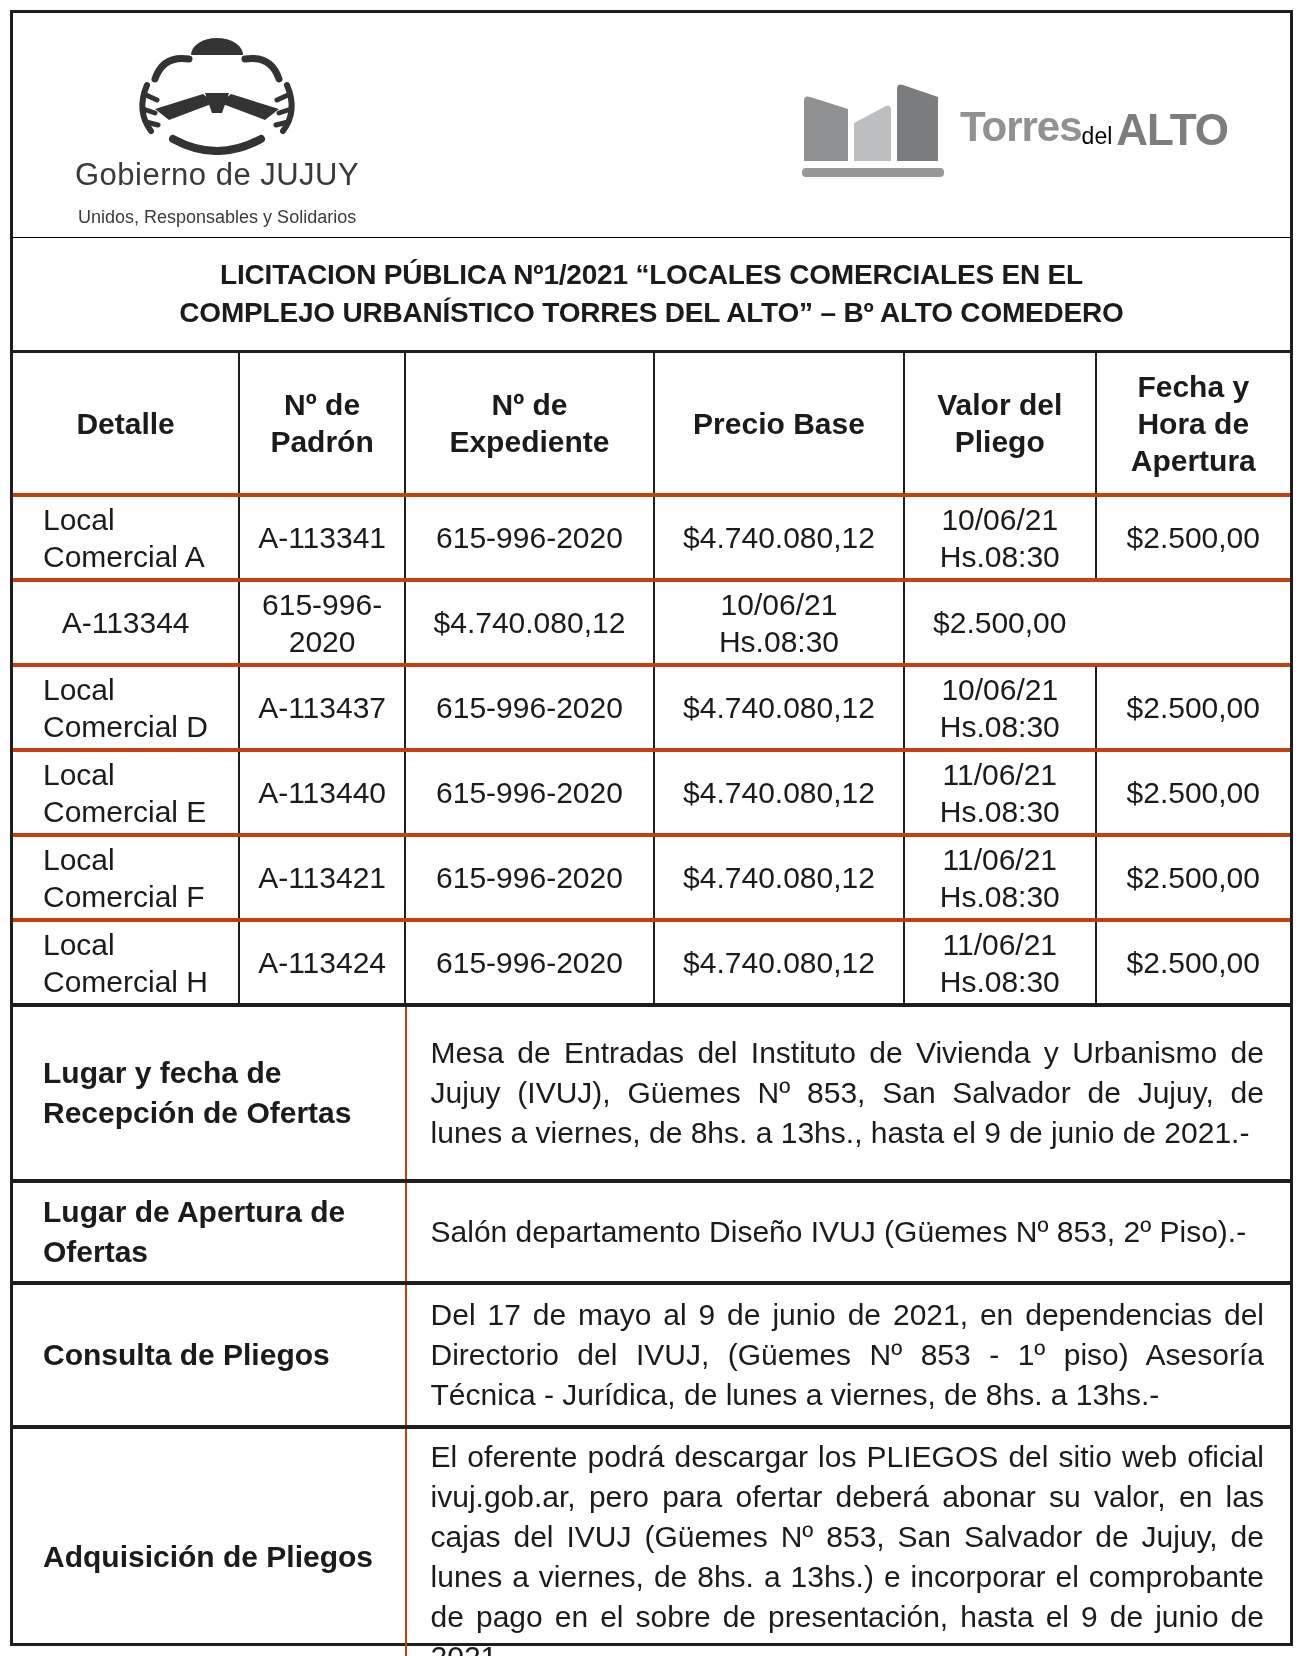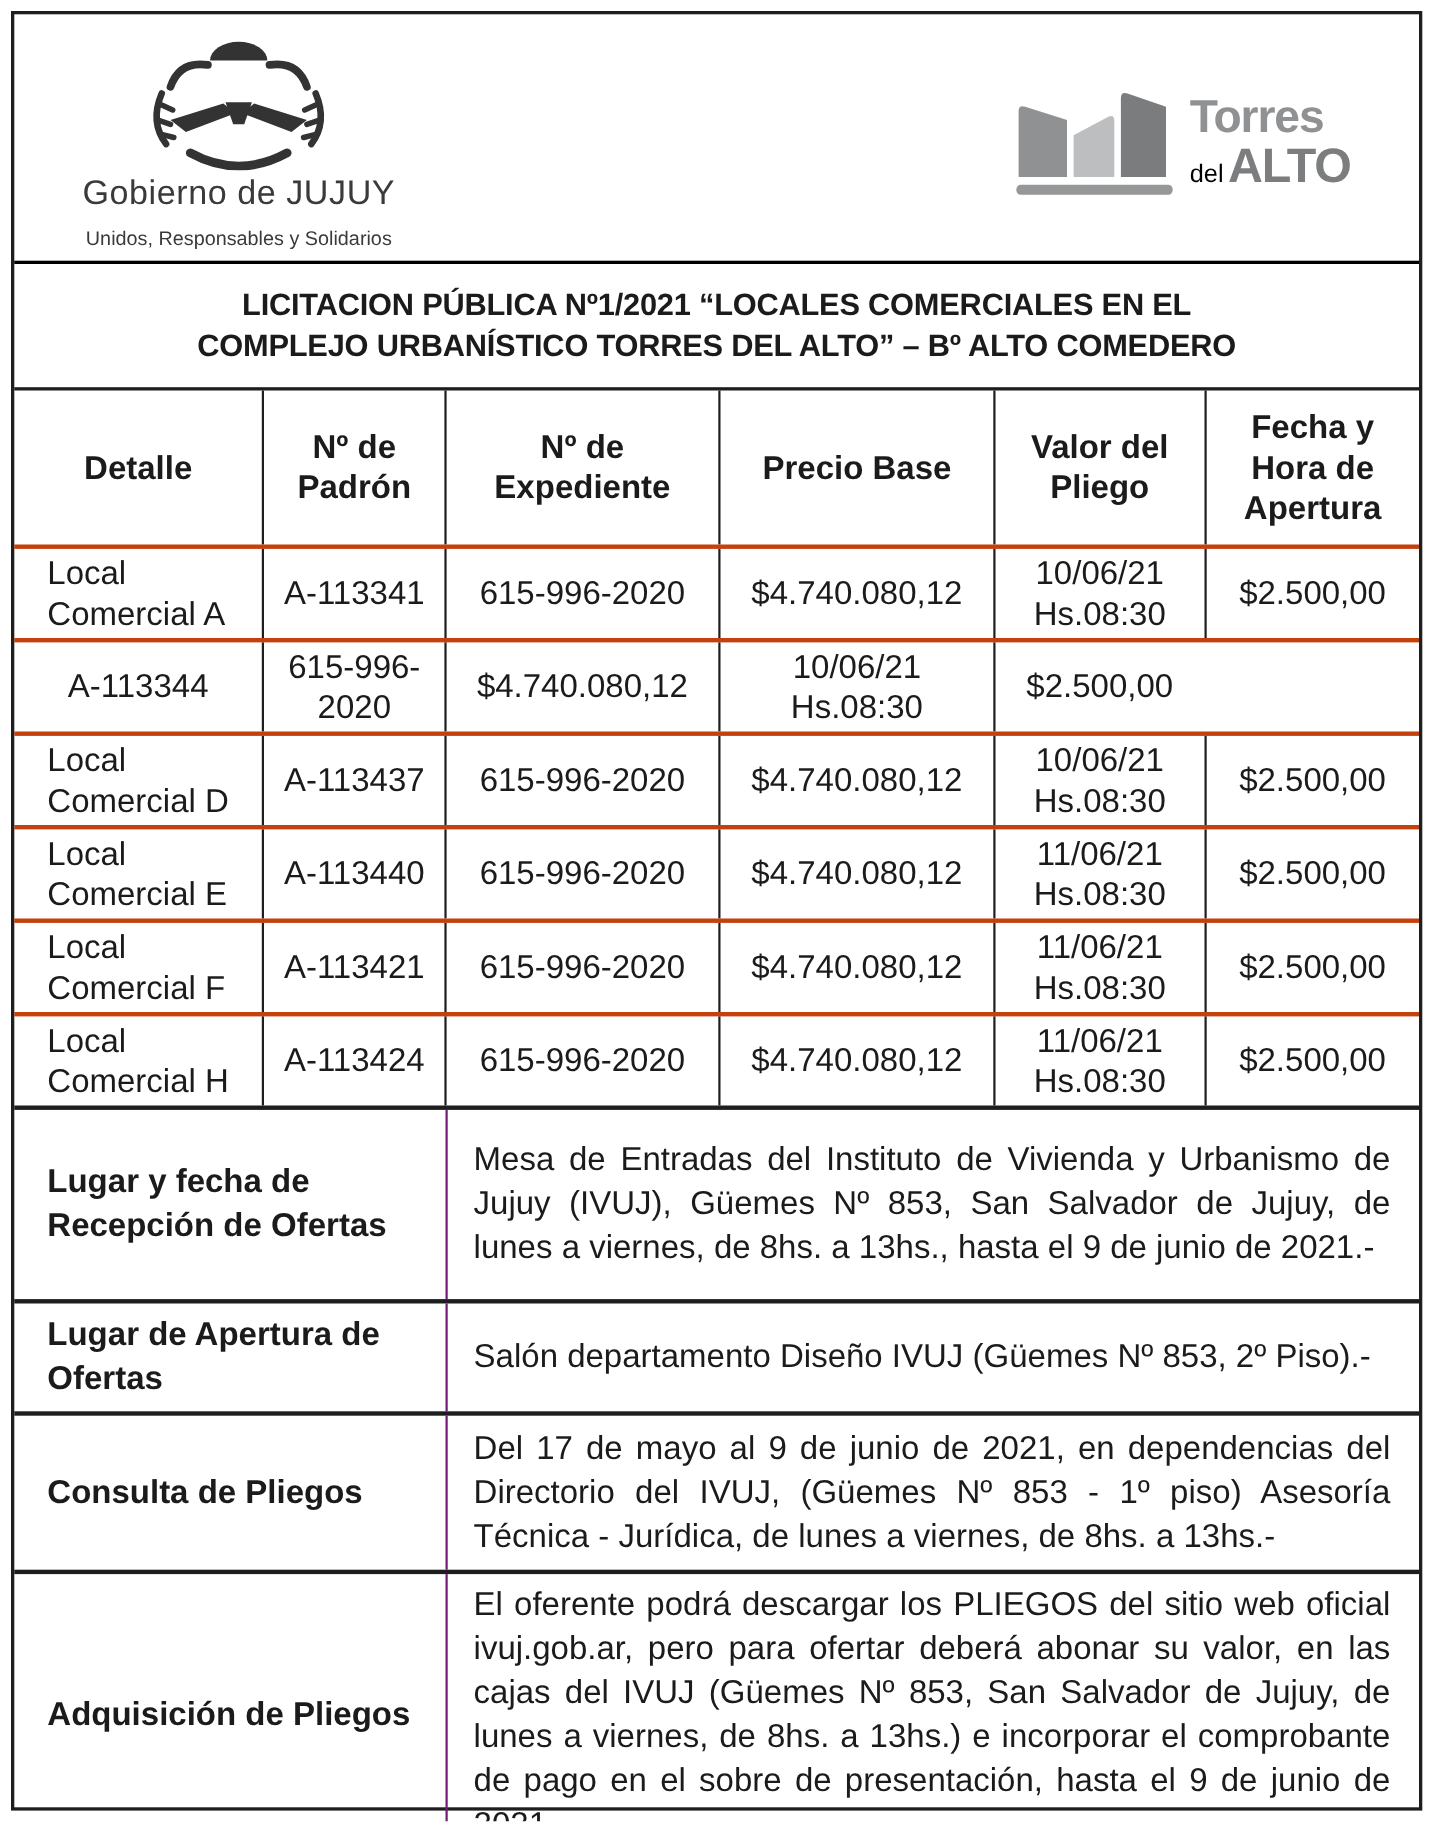--- a/index.html
+++ b/index.html
@@ -12,28 +12,28 @@
   .logos-band{height:224px;flex:0 0 224px;display:flex;align-items:center;
               justify-content:space-between;padding:0 62px;box-sizing:border-box;}
   .logo-block{display:flex;flex-direction:column;align-items:center;}
   .gob-title{font-size:31px;color:#3a3a3a;letter-spacing:.5px;margin-top:2px;}
   .gob-sub{font-size:18px;font-weight:normal;color:#3a3a3a;margin-top:14px;}
   .ivuj-block{margin-top:6px;}
   .ivuj-acronym{font-size:88px;font-weight:bold;letter-spacing:-7px;color:#323232;
                 line-height:72px;margin-top:-10px;}
   .ivuj-sub{font-size:18px;color:#474747;line-height:21px;text-align:center;margin-top:2px;}
   .torres-block{display:flex;flex-direction:row;align-items:center;gap:10px;margin-top:8px;}
-  .torres-text{display:flex;flex-direction:column;line-height:1;}
+  .torres-text{display:flex;line-height:1;}
   .torres-top{font-size:42px;font-weight:bold;color:#8f9193;letter-spacing:-1px;}
   .torres-bottom{display:flex;align-items:flex-end;margin-top:2px;}
   .torres-del{font-size:23px;color:#000000;margin-right:4px;padding-bottom:4px;}
   .torres-alto{font-size:44px;font-weight:bold;color:#7b7d7f;letter-spacing:-1px;}
 
   
-  .title-band{flex:0 0 112px;border-top:3px solid #000000;display:flex;flex-direction:column;
+  .title-band{flex:0 0 112px;border-top:1px solid #000000;display:flex;flex-direction:column;
               justify-content:center;text-align:center;font-weight:bold;font-size:28px;
               line-height:38px;letter-spacing:-.2px;}
 
   
   .cols{display:grid;grid-template-columns:227fr 167fr 251fr 252fr 193fr 197fr;}
   .cols > .c{border-left:2px solid #1e1e1e;display:flex;flex-direction:column;
              justify-content:center;align-items:center;text-align:center;
              font-size:30px;line-height:37px;box-sizing:border-box;}
   .cols > .c:first-child{border-left:none;}
   .thead{flex:0 0 140px;border-top:3px solid #1e1e1e;}
@@ -41,21 +41,21 @@
   .trow{flex:0 0 81px;border-top:4px solid #c2410c;}
   .c-detalle{align-items:flex-start !important;text-align:left !important;
              padding-left:30px;padding-right:8px;}
 
   
   .section{display:grid;grid-template-columns:396fr 889fr;border-top:4px solid #1e1e1e;
            box-sizing:border-box;}
   .s1{flex:0 0 176px;} .s2{flex:0 0 102px;} .s3{flex:0 0 144px;} .s4{flex:1 1 auto;}
   .s-label{font-weight:bold;font-size:30px;line-height:40px;padding:0 12px 0 30px;
            display:flex;flex-direction:column;justify-content:center;
-           border-right:2px solid #701a75;box-sizing:border-box;}
+           border-right:2px solid #c2410c;box-sizing:border-box;}
   .s-bodywrap{display:flex;align-items:center;box-sizing:border-box;}
   .s-text{font-size:30px;line-height:40px;padding:8px 26px 8px 24px;text-align:justify;width:100%;}
 </style>
 </head>
 <body>
 
 <div class="page">
   <div class="frame">
 
     <div class="logos-band">

